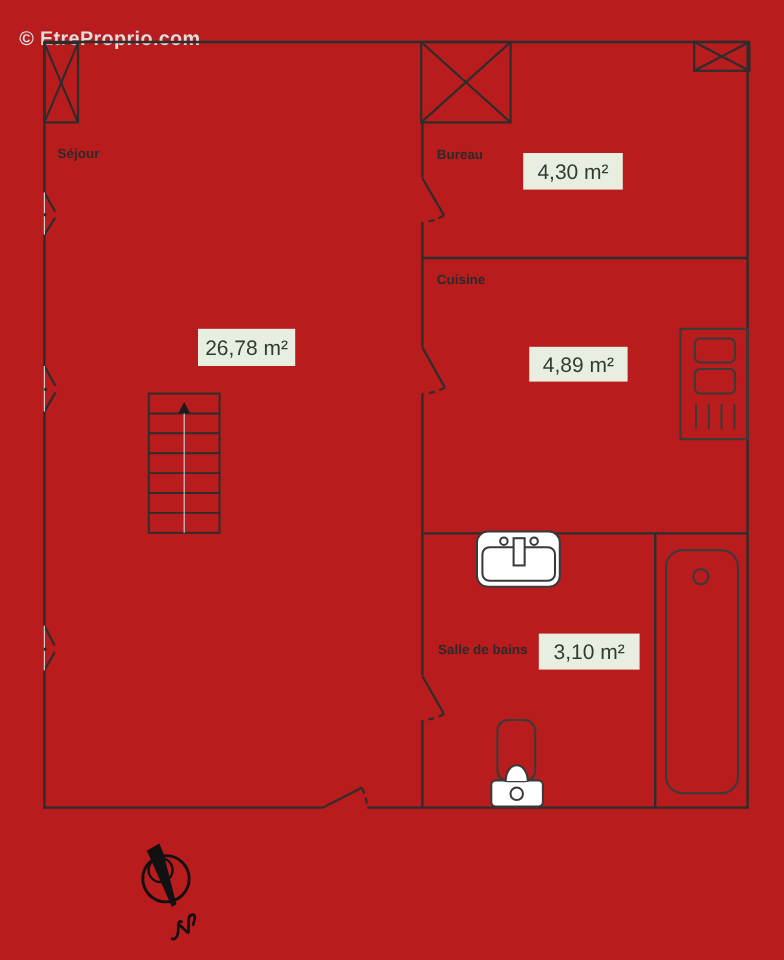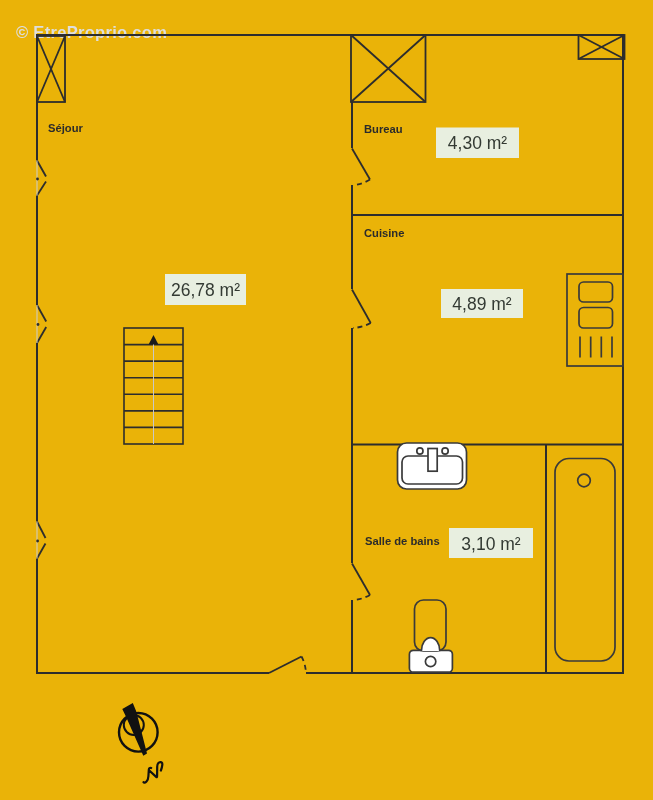--- a/index.html
+++ b/index.html
@@ -1,16 +1,16 @@
 <!DOCTYPE html>
 <html><head>
 <meta charset="utf-8">
 <style>
   html,body{margin:0;padding:0;background:#ffffff;}
-  .page{position:relative;width:653px;height:800px;background:#eab308;overflow:hidden;
+  .page{position:relative;width:653px;height:800px;background:#b91c1c;overflow:hidden;
         font-family:"Liberation Sans", sans-serif;}
   svg{display:block;}
   text{font-family:"Liberation Sans", sans-serif;}
 </style>
 </head>
 <body>
 <div class="page">
 <svg width="653" height="800" viewBox="0 0 653 800" xmlns="http://www.w3.org/2000/svg">
 <defs>
         <filter id="wblur" x="-10%" y="-50%" width="120%" height="200%">

